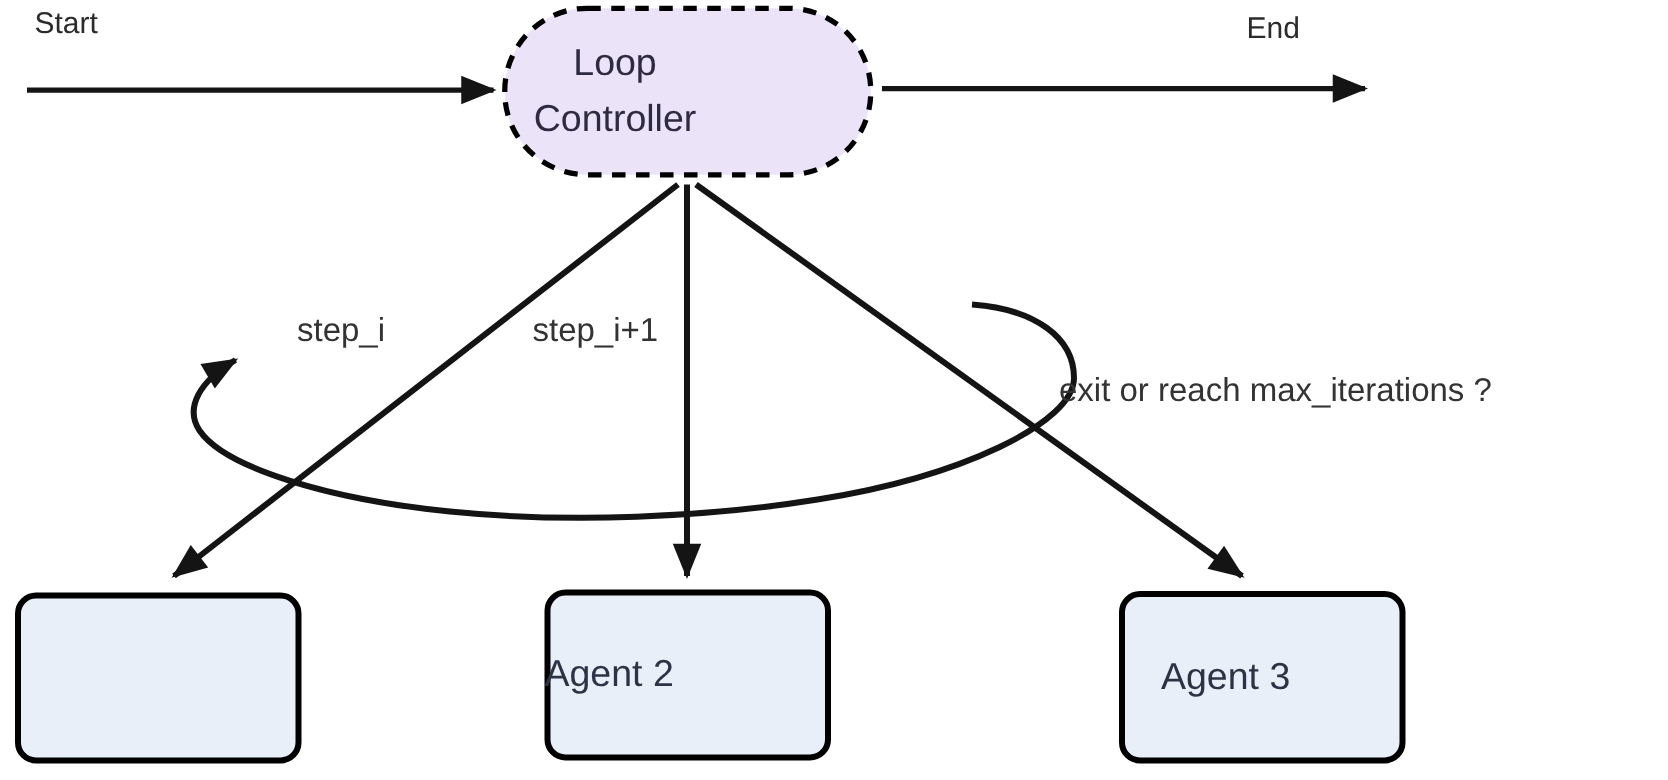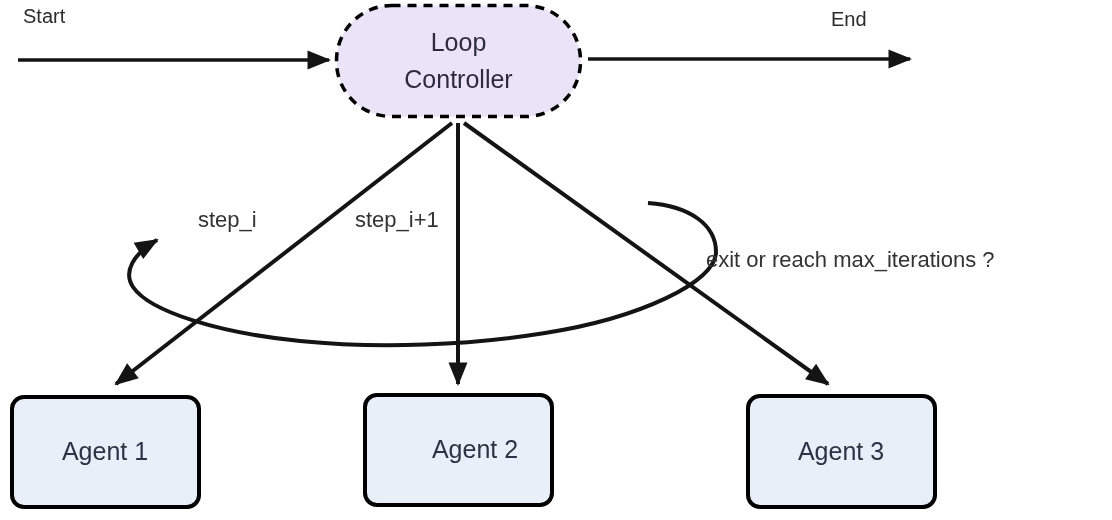--- a/index.html
+++ b/index.html
@@ -29,21 +29,21 @@
   .edge.thin {
     stroke-width: 3.5;
   }
   .node-shape {
     stroke: #000000;
   }
   .overlay {
     position: absolute;
     display: flex;
     align-items: center;
-    justify-content: center;
+    justify-content: flex-start;
     text-align: center;
   }
   .node-label {
     font-size: 25px;
     line-height: 1.48;
   }
   .controller-label {
     color: #2e2a40;
   }
   .controller-label span {
@@ -106,25 +106,22 @@
 
   <span class="free-label edge-label" style="left:335px; top:207px;margin-left:20px;">step_i+1</span>
 
 
   <span class="free-label edge-label" style="left:706px; top:247px;">exit or reach max_iterations ?</span>
 
   <div class="overlay node-label controller-label" style="left:335px; top:4px; width:247px; height:114px;">
     <span>Loop Controller</span>
   </div>
 
-  <div class="overlay node-label agent-label" style="left:10px; top:395px; width:190px; height:113px;">
-    <span>Agent 1</span>
-  </div>
 
   <div class="overlay node-label agent-label" style="left:363px; top:393px; width:224px; height:113px;">
     <span>Agent 2</span>
   </div>
 
-  <div class="overlay node-label agent-label" style="left:746px; top:394px; width:190px; height:114px;">
+  <div class="overlay node-label agent-label" style="left:774px; top:394px; width:190px; height:114px;">
     <span>Agent 3</span>
   </div>
 
 </div>
 
 </body></html>

